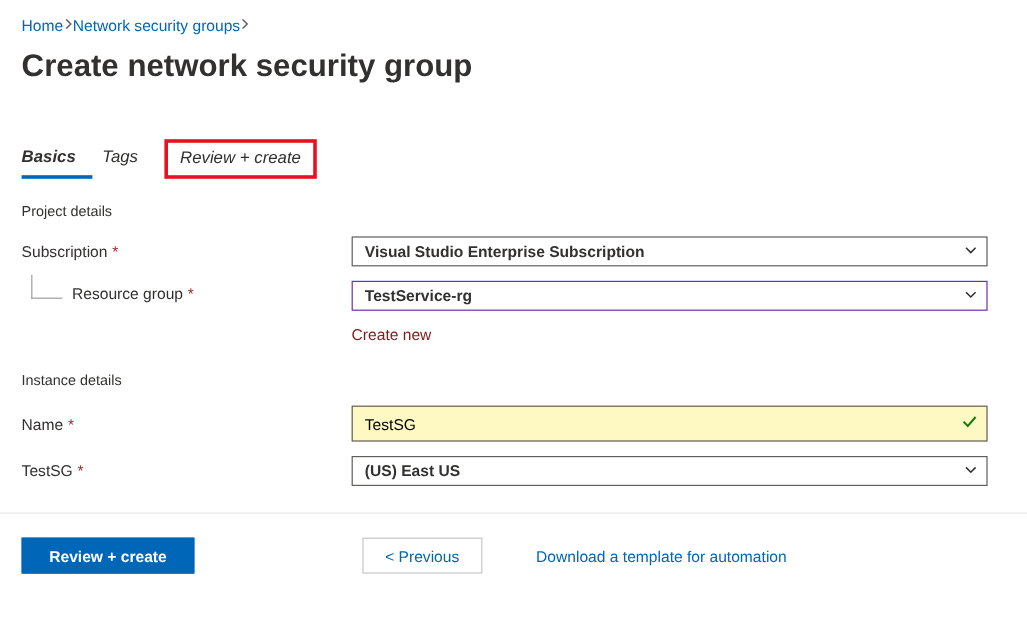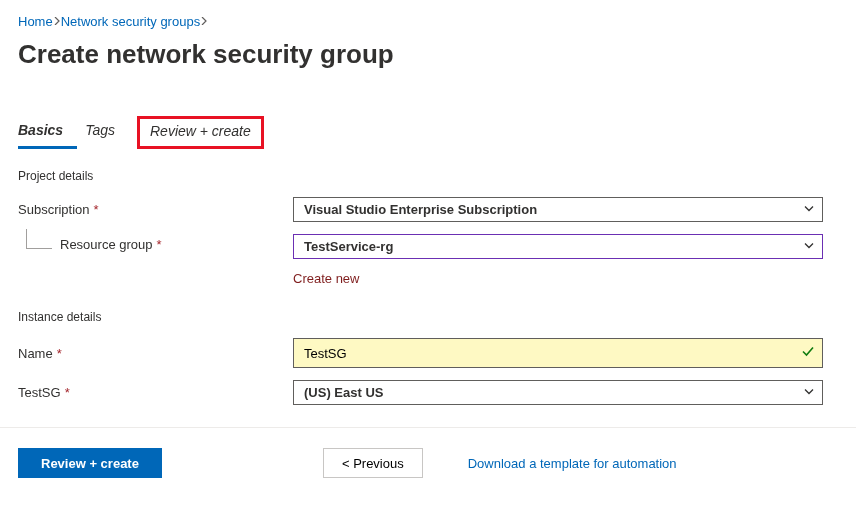--- a/index.html
+++ b/index.html
@@ -167,24 +167,23 @@
       justify-content: center;
     }
     .btn-primary {
       background: #0067b8;
       border-color: #0067b8;
       color: #fff;
       font-weight: 600;
       padding: 0 22px;
     }
     .btn-disabled {
-      color: #000000;
+      color: #0369a1;
       border-color: #c8c6c4;
       cursor: default;
-      margin-left: 21px;
     }
     .footer-link {
       color: #0067b8;
       font-size: 13px;
       cursor: pointer;
       margin-left: 14px;
       padding-left: 21px;
     }
     .footer-spacer {
       width: 120px;

